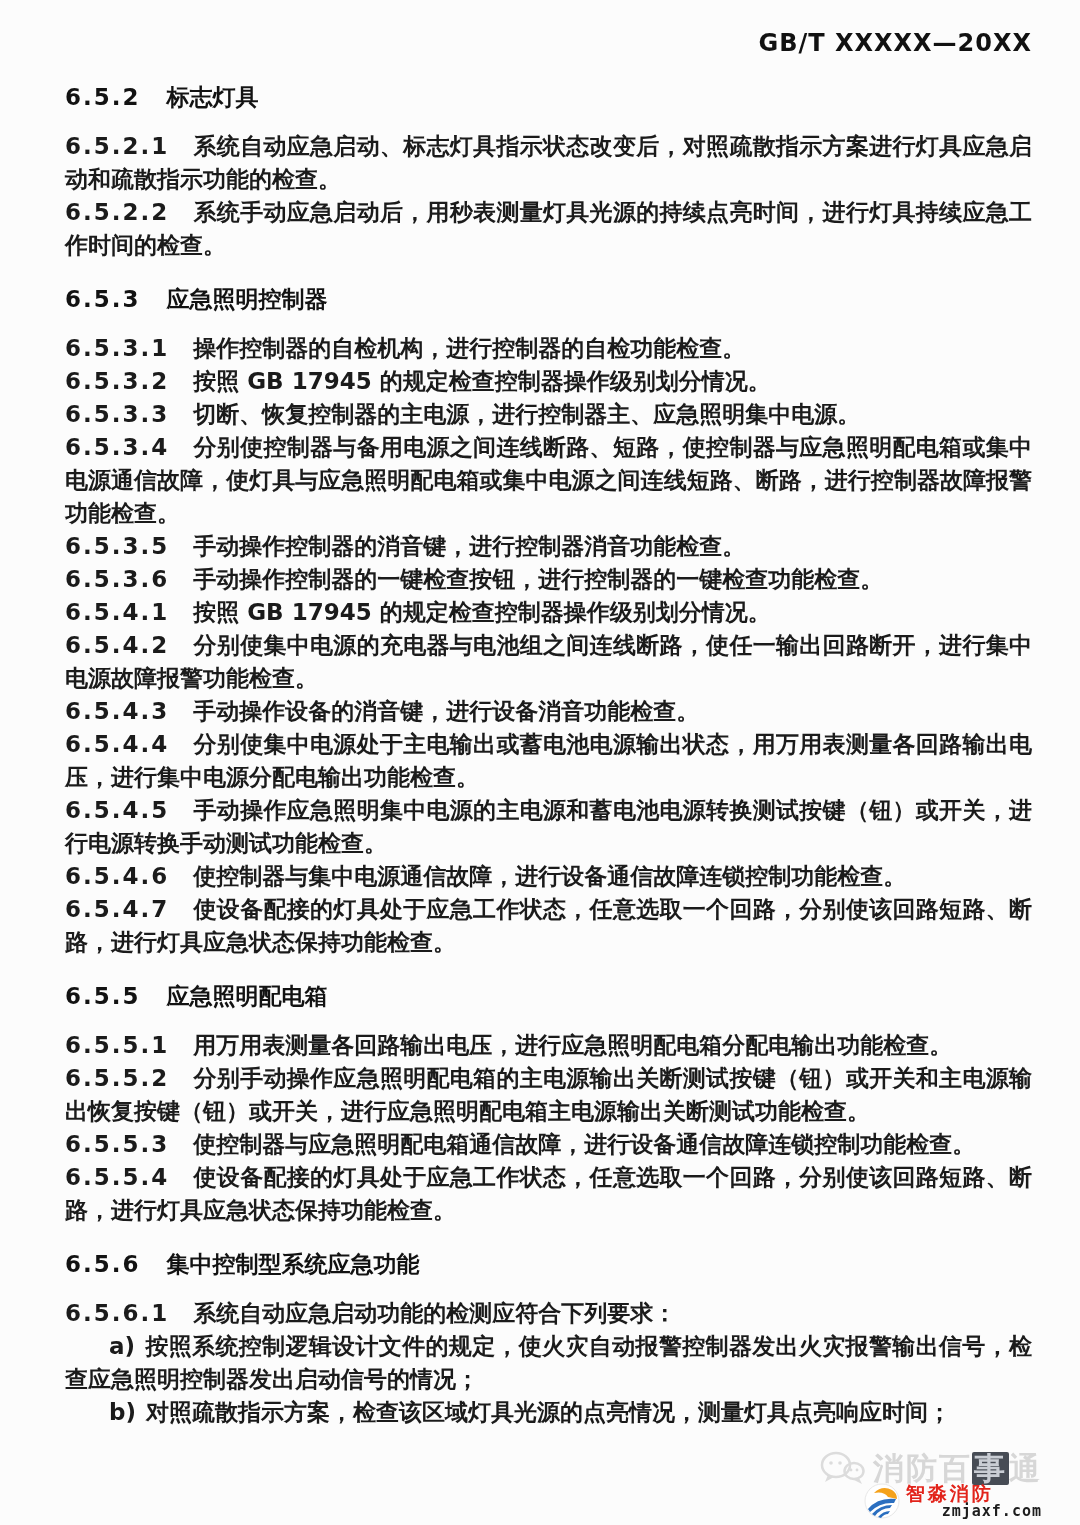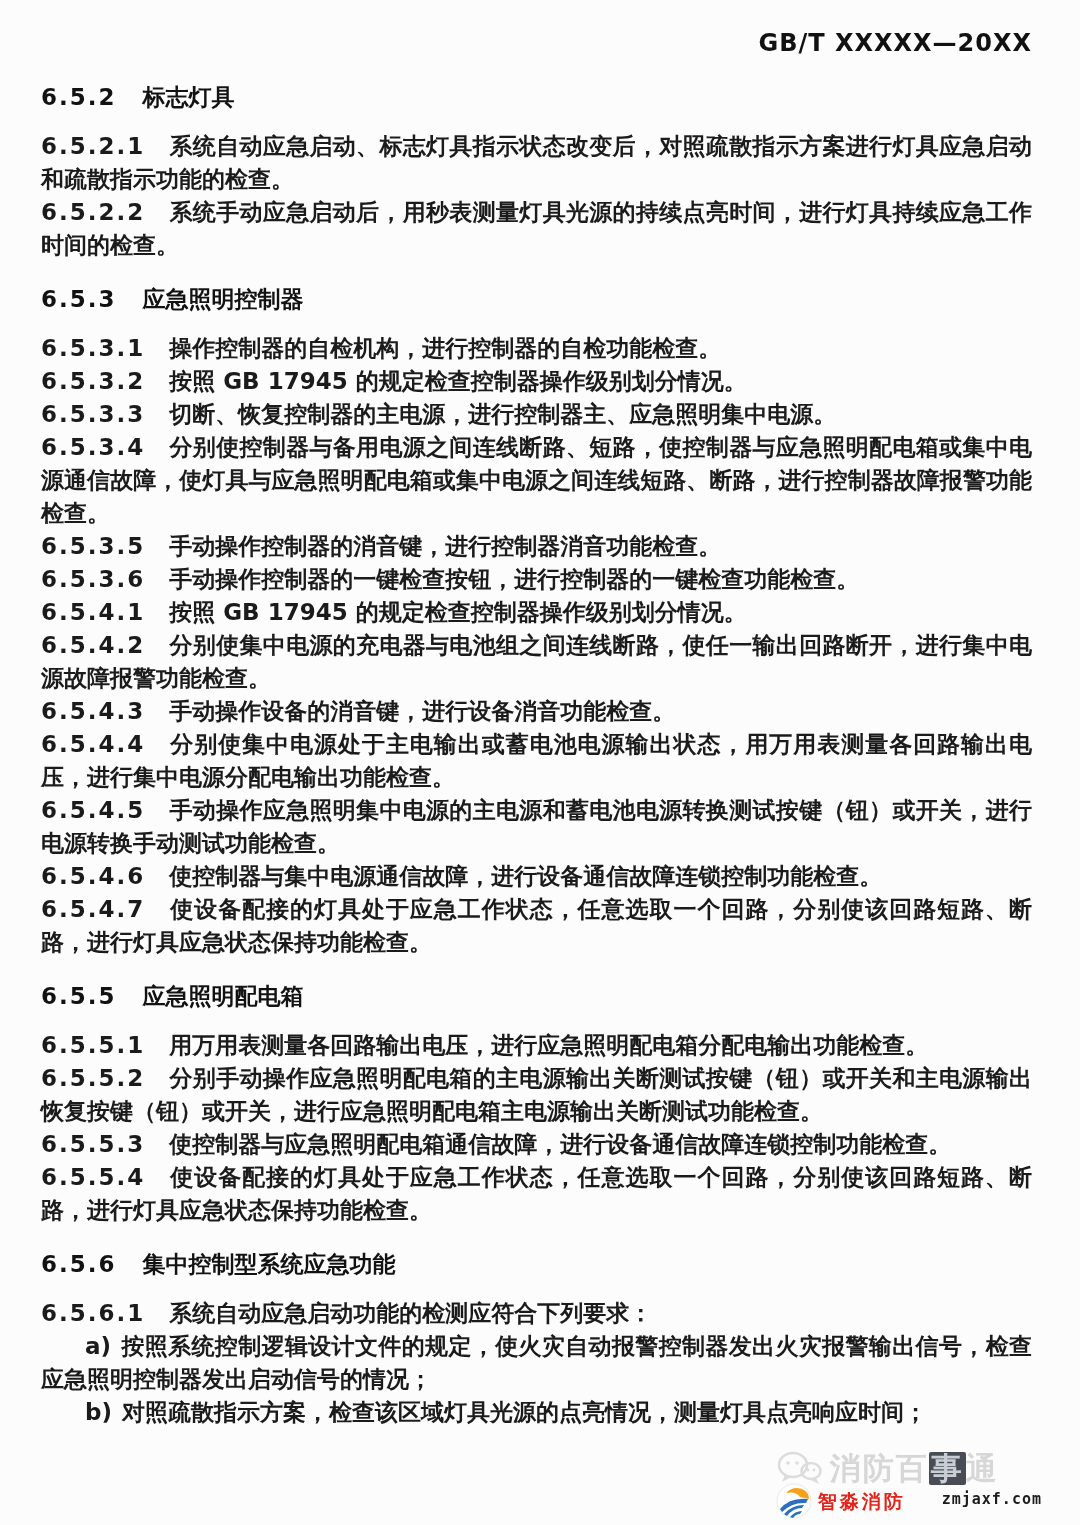--- a/index.html
+++ b/index.html
@@ -7,21 +7,21 @@
   .page{
     position:relative;
     width:1080px;height:1525px;
     background:#fcfcfc;
     overflow:hidden;
     font-family:"DejaVu Sans","Liberation Sans",sans-serif;
     color:#171717;
     box-sizing:border-box;
   }
   .content{
-    padding:26px 48px 0 41px;
+    padding:26px 48px 0 65px;
   }
   .doc-header{
     text-align:right;
     font-size:24px;
     font-weight:700;
     letter-spacing:1px;
     line-height:34px;
     color:#111;
   }
   .sec-h{
@@ -85,21 +85,21 @@
     line-height:33px;
     border-radius:2px;
   }
   .wm-row2{
     display:flex;
     align-items:center;
     justify-content:flex-end;
     gap:6px;
     margin-top:-4px;
   }
-  .wm-txtcol{display:flex;flex-direction:row;align-items:flex-start;}
+  .wm-txtcol{display:flex;flex-direction:column;align-items:flex-start;}
   .wm-red{
     font-size:19px;
     font-weight:700;
     letter-spacing:3px;
     line-height:20px;
   }
   .wm-site{
     font-size:15px;
     font-weight:700;
     letter-spacing:1px;

